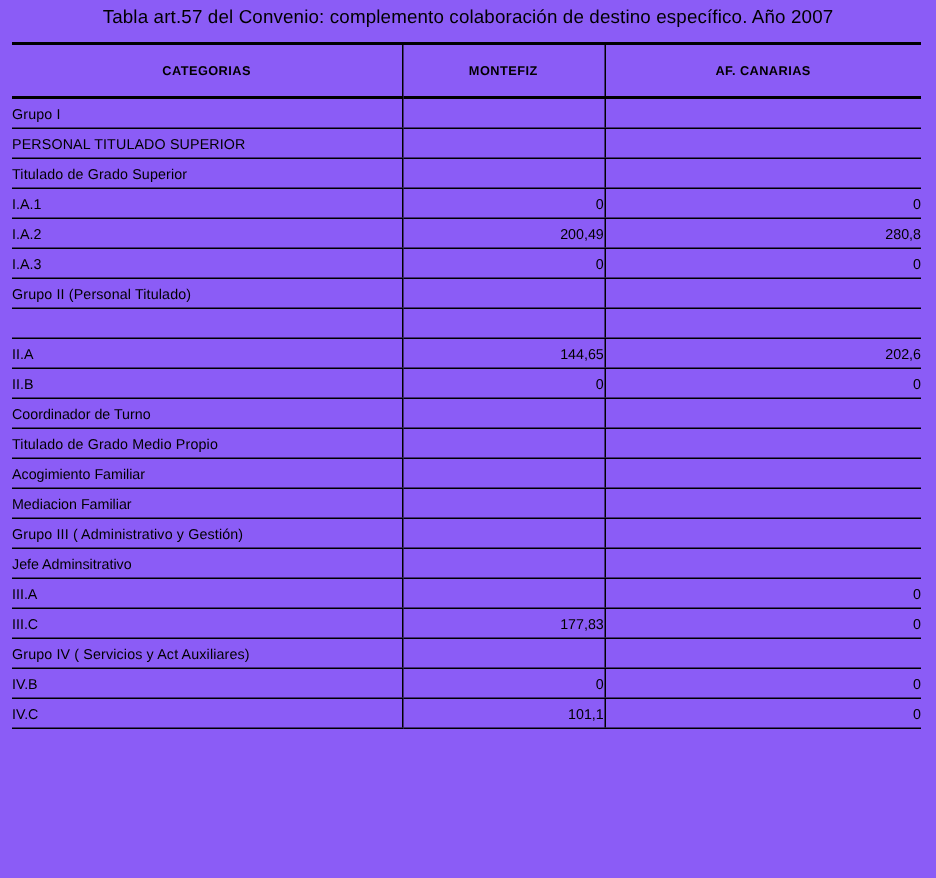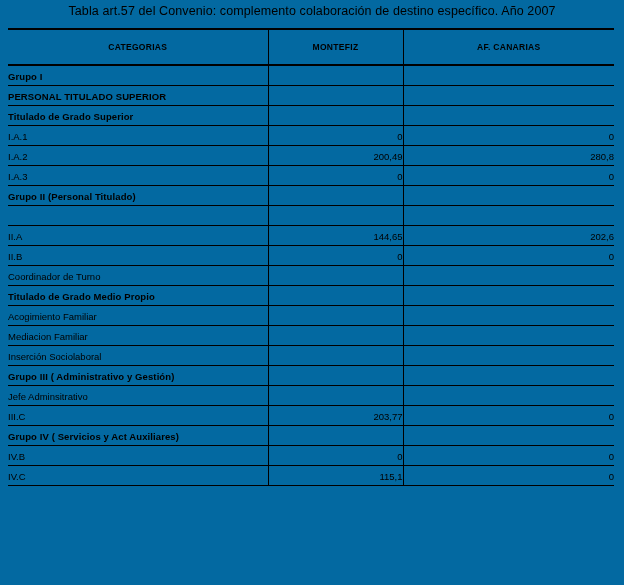--- a/index.html
+++ b/index.html
@@ -6,21 +6,21 @@
     margin: 0;
     padding: 0;
     background: #ffffff;
     font-family: "Liberation Sans", sans-serif;
     color: #000000;
   }
   .page {
     position: relative;
     width: 624px;
     height: 585px;
-    background: #0369a1;
+    background: #8b5cf6;
     overflow: hidden;
   }
   .doc-title {
     position: absolute;
     top: 4px;
     left: 0;
     width: 100%;
     text-align: center;
     font-size: 12.5px;
     letter-spacing: 0.1px;
@@ -56,21 +56,21 @@
     height: 16px;
     padding: 0 0 3px 0;
     font-size: 9.5px;
     vertical-align: bottom;
     overflow: hidden;
     white-space: nowrap;
   }
   table.grid tbody td + td { border-left: 1px solid #000; }
   td.cat { padding-left: 8px; text-align: left; }
   td.num { padding-right: 10px; text-align: right; }
-  tr.bold td.cat { font-weight: bold; letter-spacing: 0.1px; }
+  tr.bold td.cat { font-weight: normal; letter-spacing: 0.1px; }
 </style>
 </head>
 <body>
 
 <div class="page">
   <div class="doc-title">Tabla art.57 del Convenio: complemento colaboración de destino específico. Año 2007</div>
 
   <div class="table-wrap">
     <table class="grid">
       <colgroup>
@@ -149,51 +149,51 @@
           <tr>
     <td class="cat">Acogimiento Familiar</td>
     <td class="num"></td>
     <td class="num"></td>
   </tr>
           <tr>
     <td class="cat">Mediacion Familiar</td>
     <td class="num"></td>
     <td class="num"></td>
   </tr>
-          <tr>
-    <td class="cat">Inserción Sociolaboral</td>
-    <td class="num"></td>
-    <td class="num"></td>
-  </tr>
           <tr class="bold">
     <td class="cat">Grupo III ( Administrativo y Gestión)</td>
     <td class="num"></td>
     <td class="num"></td>
   </tr>
           <tr>
     <td class="cat">Jefe Adminsitrativo</td>
     <td class="num"></td>
     <td class="num"></td>
   </tr>
           <tr>
+    <td class="cat">III.A</td>
+    <td class="num"></td>
+    <td class="num">0</td>
+  </tr>
+          <tr>
     <td class="cat">III.C</td>
-    <td class="num">203,77</td>
+    <td class="num">177,83</td>
     <td class="num">0</td>
   </tr>
           <tr class="bold">
     <td class="cat">Grupo IV ( Servicios y Act Auxiliares)</td>
     <td class="num"></td>
     <td class="num"></td>
   </tr>
           <tr>
     <td class="cat">IV.B</td>
     <td class="num">0</td>
     <td class="num">0</td>
   </tr>
           <tr>
     <td class="cat">IV.C</td>
-    <td class="num">115,1</td>
+    <td class="num">101,1</td>
     <td class="num">0</td>
   </tr>
         </tbody>
     </table>
   </div>
 </div>
 
 </body></html>

